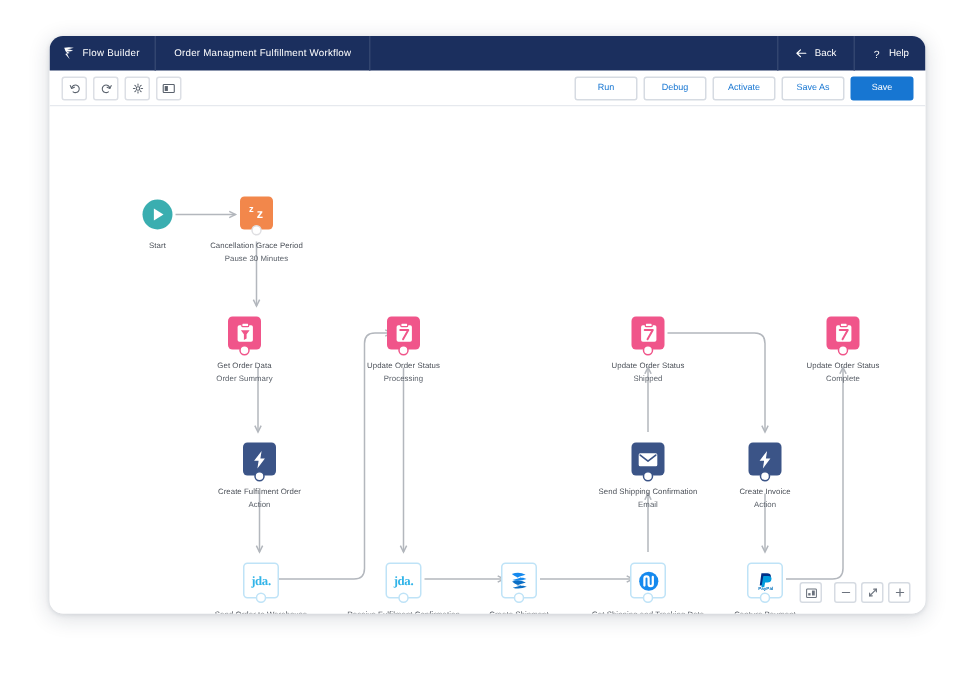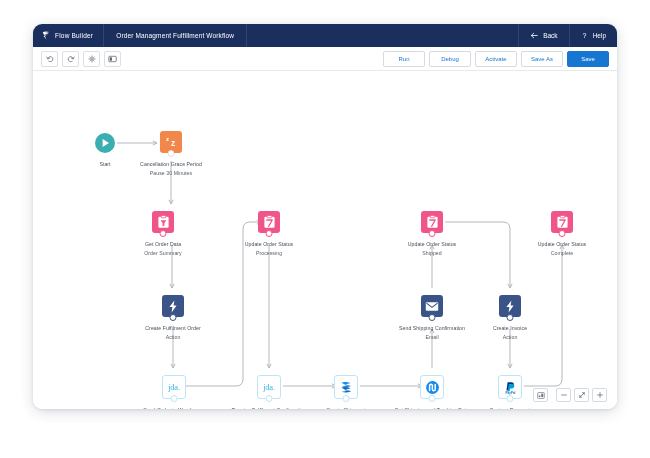--- a/index.html
+++ b/index.html
@@ -160,21 +160,21 @@
     font-size: 5.2px;
     line-height: 9px;
     color: #4a4f57;
     letter-spacing: .05px;
     white-space: nowrap;
   }
   .labels .l2, .labels .l3 { color: #5a6069; }
   
   .jda {
     font-size: 8.5px;
-    font-weight: normal;
+    font-weight: bold;
     color: #32b4e8;
     font-family: "Liberation Serif", serif;
     letter-spacing: -0.2px;
   }
   
   .zoomctl {
     position: absolute;
     right: 10px; bottom: 8px;
     display: flex; align-items: center;
   }

